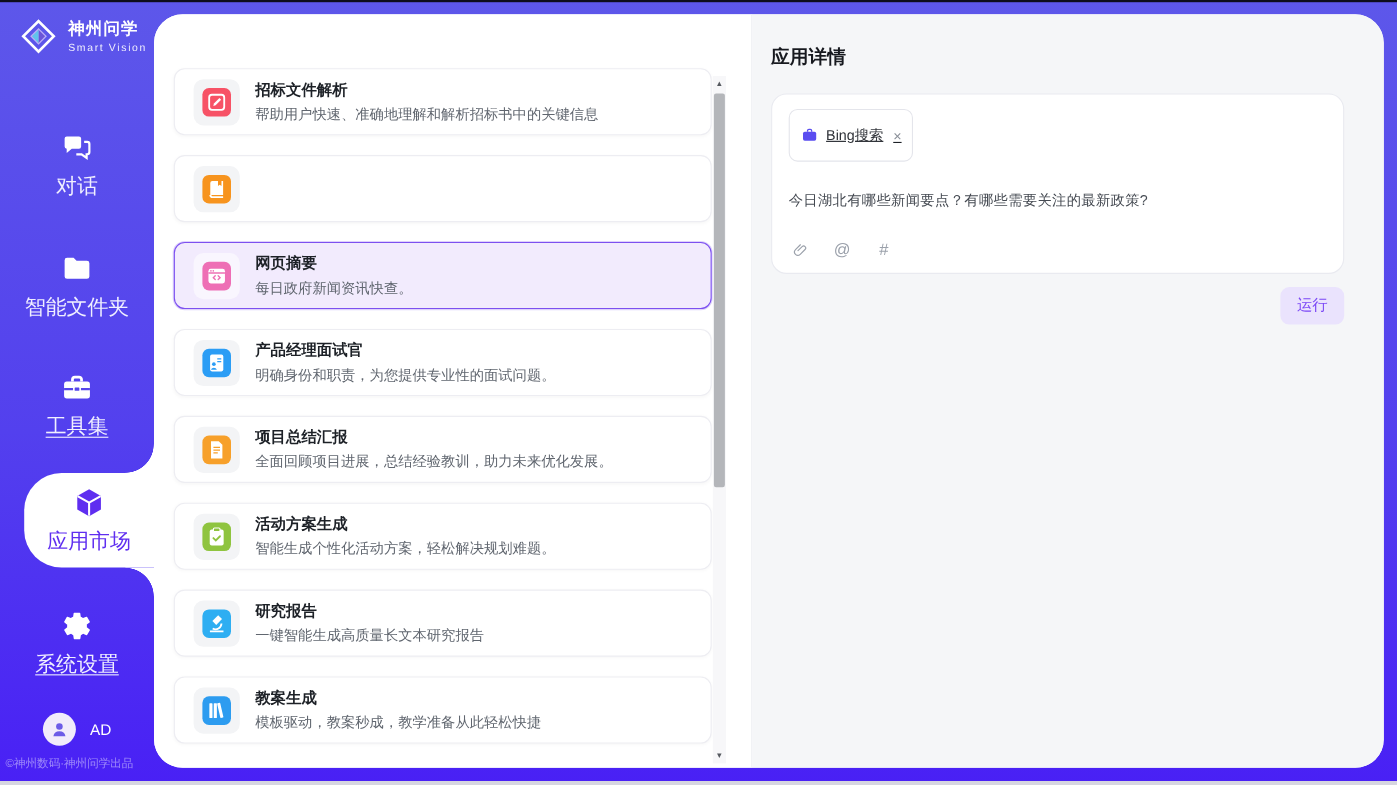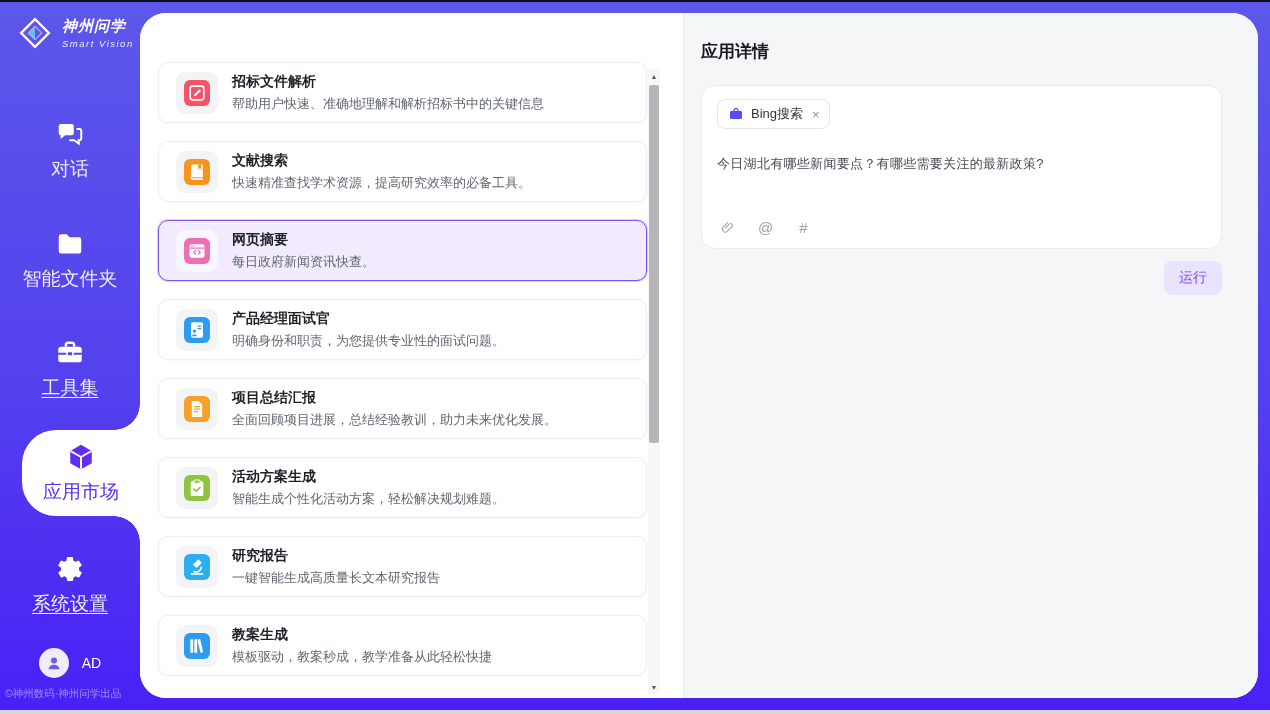--- a/index.html
+++ b/index.html
@@ -7,21 +7,21 @@
   body {
     font-family:"Liberation Sans","DejaVu Sans",sans-serif;
     background:linear-gradient(180deg,#5d57ea 0%,#5340ee 55%,#4920f5 100%);
     position:relative; color:#1d2127;
   }
   .edge-top { position:absolute; top:0; left:0; right:0; height:2px; background:#0d0d1c; z-index:60; }
   .edge-bottom { position:absolute; bottom:0; left:0; right:0; height:4px; background:#d6d6e0; z-index:60; }
 
   
   .sidebar { position:absolute; left:0; top:0; width:140px; height:714px; z-index:5; }
-  .logo { position:absolute; top:14px; left:16px; display:flex; align-items:center; gap:8px;font-style:italic; }
+  .logo { position:absolute; top:14px; left:16px; display:flex; align-items:center; gap:8px; }
   .logo-mark { width:38px; height:38px; }
   .logo-title { font-size:15px; font-weight:700; color:#fff; letter-spacing:1px; }
   .logo-sub { font-size:9.5px; color:rgba(255,255,255,.9); letter-spacing:1.5px; margin-top:2px; }
 
   .nav-item { position:absolute; left:0; width:140px; height:92px; display:flex; flex-direction:column;
     align-items:center; justify-content:center; gap:7px; cursor:pointer; }
   .nav-item .nicon { width:30px; height:30px; color:#5646ea; }
   .nav-item .nicon svg { width:100%; height:100%; display:block; }
   .nav-item .nlabel { font-size:19px; color:#f0efff; }
   .nav-item .nlabel.underlined { text-decoration:underline; text-underline-offset:3px; }
@@ -69,22 +69,22 @@
   .sb-arrow { height:14px; display:flex; align-items:center; justify-content:center;
     font-size:7px; color:#55595f; cursor:pointer; }
   .sb-arrow.down { position:absolute; bottom:0; left:0; right:0; }
   .sb-thumb { position:absolute; top:16px; left:1px; width:10px; height:358px; background:#b4b6ba;
     border-radius:2px; cursor:pointer; }
 
   
   .detail-pane { flex:1; background:#f5f6f8; padding:27px 36px 0 17px; position:relative; }
   .prompt-card { margin-top:22px; height:164px; background:#fff; border:1px solid #e9eaf0;
     border-radius:14px; padding:13px 15px; position:relative; cursor:text; }
-  .tool-tag { display:inline-flex; align-items:center; gap:7px; height:30px; padding:0 9px 0 10px;
-    border:1px solid #e4e5eb; border-radius:8px; background:#fff; cursor:default; }
+  .tool-tag { display:inline-flex; align-items:center; gap:7px; height:48px; padding:0 9px 0 10px;
+    border:1px solid #e4e5eb; border-radius:8px; background:#fff; cursor:default;text-decoration:underline; }
   .tool-tag .ticon { width:16px; height:16px; color:#5a4df0; }
   .tool-tag .ticon svg { width:100%; height:100%; display:block; }
   .tool-tag .tlabel { font-size:13px; color:#2f3238; }
   .tool-tag .tclose { font-size:13px; color:#8a8f98; margin-left:2px; cursor:pointer; }
   .prompt-text { margin-top:26px; font-size:13px; color:#454a52; letter-spacing:.3px; }
   .prompt-toolbar { position:absolute; left:17px; bottom:12px; display:flex; align-items:center; gap:21px;
     color:#9ba1ab; }
   .pt-icon { width:17px; height:17px; display:flex; align-items:center; justify-content:center;
     font-size:15px; cursor:pointer; color:#9ba1ab; }
   .pt-icon svg { width:16px; height:16px; display:block; }
@@ -199,24 +199,20 @@
   <div class="app-card">
     <div class="app-icon-box">
       <div class="app-icon" style="background: rgb(247, 148, 30); color: rgb(247, 148, 30);">
               <svg viewBox="0 0 24 24">
                 <path d="M5 5.2A2.2 2.2 0 0 1 7.2 3H19v15.4H7.2A2.2 2.2 0 0 0 5 20.6z" fill="#fff"></path>
                 <path d="M5 18.4A2.2 2.2 0 0 0 7.2 20.6H19" stroke="#fff" stroke-width="2" fill="none"></path>
                 <path d="M13.4 3v5.6l1.9-1.4 1.9 1.4V3z" fill="currentColor"></path>
               </svg>
             </div>
     </div>
-    <div class="app-text">
-      <div class="app-title">文献搜索</div>
-      <div class="app-desc">快速精准查找学术资源，提高研究效率的必备工具。</div>
-    </div>
   </div>
 
   <div class="app-card selected">
     <div class="app-icon-box">
       <div class="app-icon" style="background: rgb(238, 111, 181); color: rgb(238, 111, 181);">
               <svg viewBox="0 0 24 24">
                 <rect x="3" y="4" width="18" height="16" rx="2.6" fill="#fff"></rect>
                 <path d="M3 8.6h18" stroke="currentColor" stroke-width="1.4"></path>
                 <circle cx="5.7" cy="6.3" r=".9" fill="currentColor"></circle>
                 <circle cx="8.3" cy="6.3" r=".9" fill="currentColor"></circle>

